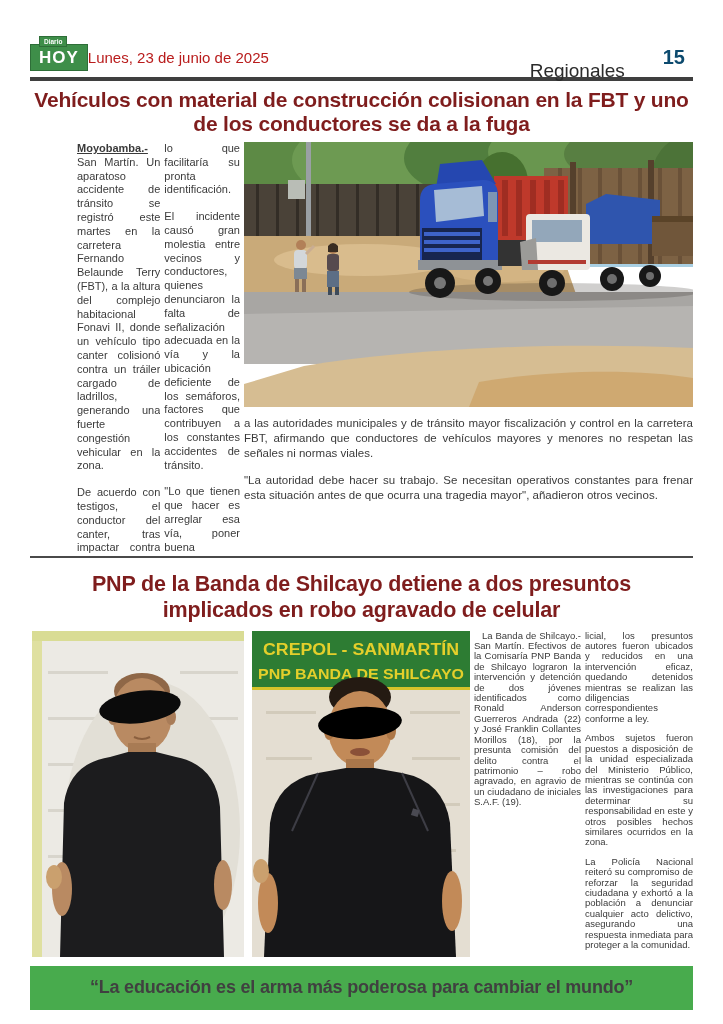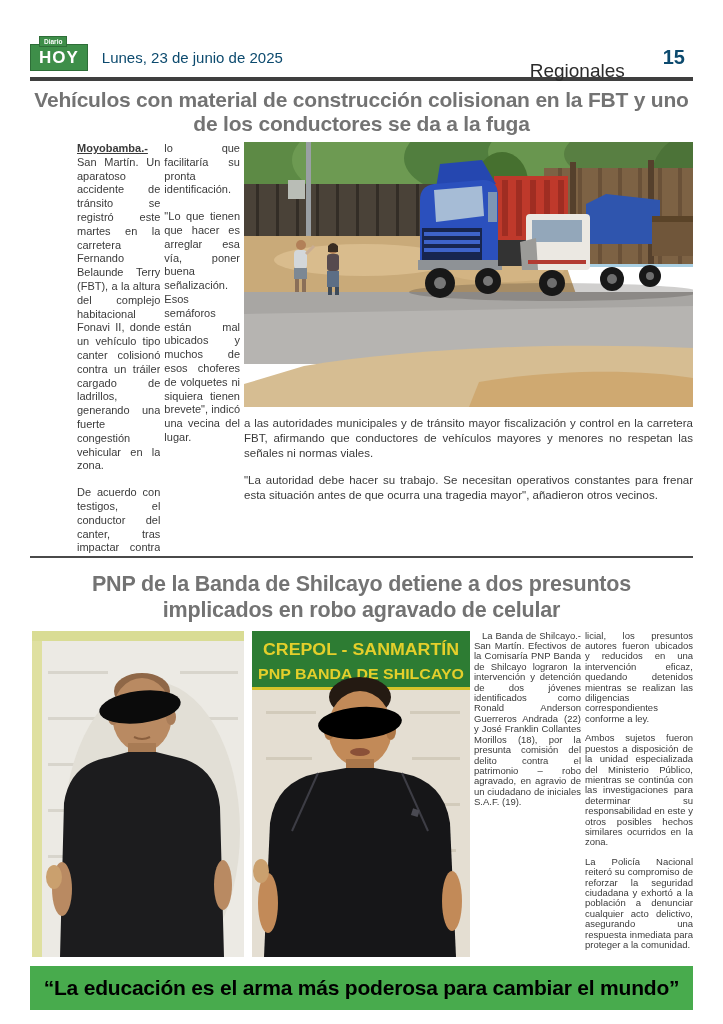--- a/index.html
+++ b/index.html
@@ -3,33 +3,33 @@
 <meta charset="utf-8">
 <style>
   * { margin:0; padding:0; box-sizing:border-box; }
   html,body { background:#ffffff; }
   body { font-family:"Liberation Sans", sans-serif; color:#3a3a3a; }
   .page { position:relative; width:723px; height:1024px; background:#fff; overflow:hidden;
           padding:40px 30px 0 30px; }
 
   
   .header { display:flex; align-items:center; height:34px; }
-  .logo { position:relative; margin-right:14px; }
+  .logo { position:relative; }
   .logo-tab { position:absolute; top:-8px; left:9px; background:#3e8e49; color:#fff;
               font-size:6.5px; font-weight:bold; padding:1px 4px; border:1px solid #2e6e38; }
   .logo-main { background:#3e8e49; color:#fff; font-weight:bold; font-size:17px;
                padding:3px 8px 2px 8px; letter-spacing:1px; border:1px solid #2e6e38; }
-  .header-date { font-size:15px; color:#0c4a6e; }
+  .header-date { font-size:15px; color:#b91c1c; }
   .header-spacer { flex:1; }
   .header-section { font-size:19px; font-weight:normal; color:#2b2b2b; margin-right:38px;margin-top:28px; }
   .header-page { font-size:20px; font-weight:bold; color:#0c4a6e; margin-right:8px; }
   .header-rule { height:3.5px; background:#3f3f3f; margin-top:3px; }
 
   
-  .headline { text-align:center; font-weight:bold; color:#737373; letter-spacing:-0.2px; }
+  .headline { text-align:center; font-weight:bold; color:#7f1d1d; letter-spacing:-0.2px; }
   .h1 { font-size:21px; line-height:1.18; margin:7px auto 5px auto; max-width:660px; }
   .h2 { font-size:21.5px; line-height:1.2; margin:14px auto 7px auto; max-width:620px; }
 
   
   .a1-body { display:flex; gap:4px; height:412px; overflow:hidden;margin-left:47px; }
   .col-narrow { font-size:11px; line-height:13.8px; text-align:justify; overflow:hidden; }
   .a1-c1 { width:108px; }
   .a1-c2 { width:98px; }
   .a1-right { width:449px; }
   .bp { margin-bottom:13px; }
@@ -44,21 +44,21 @@
   
   .a2-body { display:flex; gap:4px; height:326px; overflow:hidden; }
   .a2-photo { width:440px; flex:none; }
   .a2-c1 { width:107px; font-size:9.5px; line-height:10.4px; }
   .a2-c2 { width:108px; font-size:9.5px; line-height:10.4px; }
   .a2-body .bp { margin-bottom:9px; }
 
   
   .footer-bar { margin-top:9px; height:44px; background:#48ab4d; display:flex;
                 align-items:center; justify-content:center; }
-  .footer-quote { color:#000000; font-weight:bold; font-size:21px; letter-spacing:-0.2px; }
+  .footer-quote { color:#404040; font-weight:bold; font-size:18px; letter-spacing:-0.2px; }
 
   svg { display:block; }
 </style>
 </head>
 <body>
 
 <div class="page">
 
   <div class="header">
     <div class="logo">
@@ -74,20 +74,21 @@
 
   <div class="headline h1">Vehículos con material de construcción colisionan en la FBT y uno de los conductores se da a la fuga</div>
 
   <div class="a1-body">
     <div class="col-narrow a1-c1">
       <p class="bp"><span class="dateline">Moyobamba.-</span><span>San Martín. Un aparatoso accidente de tránsito se registró este martes en la carretera Fernando Belaunde Terry (FBT), a la altura del complejo habitacional Fonavi II, donde un vehículo tipo canter colisionó contra un tráiler cargado de ladrillos, generando una fuerte congestión vehicular en la zona.</span></p>
       <p class="bp">De acuerdo con testigos, el conductor del canter, tras impactar contra el tráiler, se dio a la fuga con dirección al centro de la ciudad, sin prestar auxilio ni asumir responsabilidad por el hecho. Según informó la Policía, las cámaras de videovigilancia ubicadas en la zona captaron el momento del choque y la placa del vehículo fugitivo,</p>
     </div>
     <div class="col-narrow a1-c2">
       <p class="bp">lo que facilitaría su pronta identificación.</p>
+      <p class="bp">El incidente causó gran molestia entre vecinos y conductores, quienes denunciaron la falta de señalización adecuada en la vía y la ubicación deficiente de los semáforos, factores que contribuyen a los constantes accidentes de tránsito.</p>
       <p class="bp">"Lo que tienen que hacer es arreglar esa vía, poner buena señalización. Esos semáforos están mal ubicados y muchos de esos choferes de volquetes ni siquiera tienen brevete", indicó una vecina del lugar.</p>
 
     </div>
     <div class="a1-right">
 
       <svg width="449" height="265" viewBox="0 0 449 265" role="img">
         <rect x="0" y="0" width="449" height="125" fill="#a9cfe2"></rect>
         <g>
           <ellipse cx="40" cy="26" rx="72" ry="40" fill="#5d8a45"></ellipse>
           <ellipse cx="130" cy="18" rx="82" ry="42" fill="#6d9a52"></ellipse>

